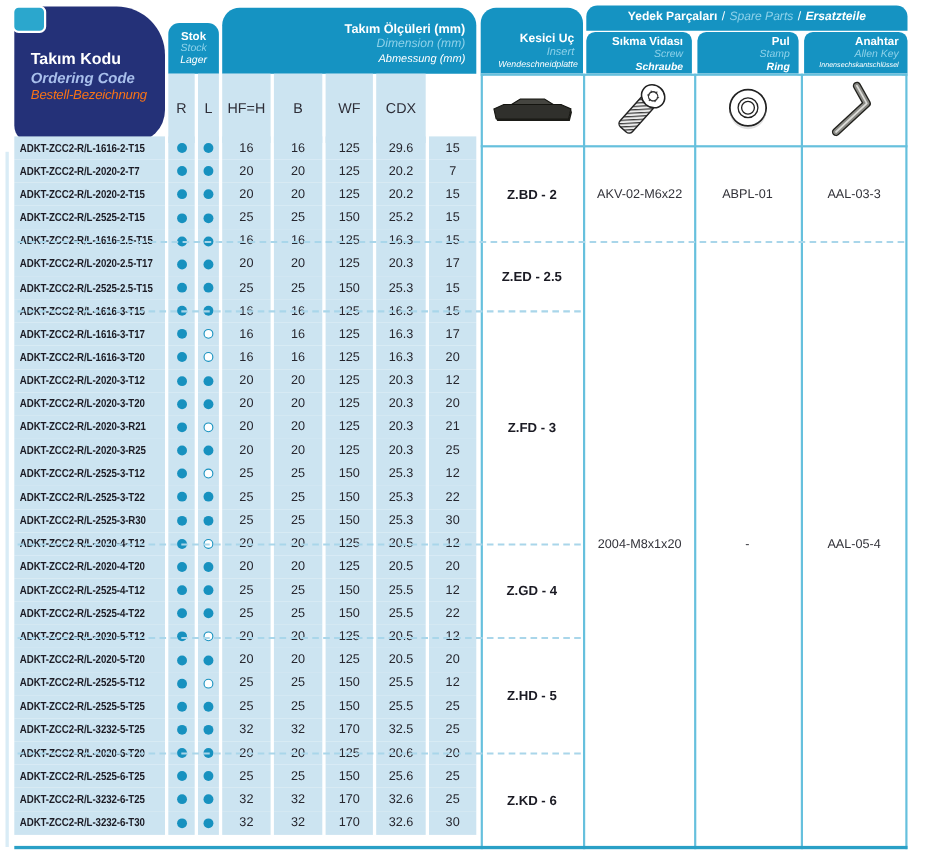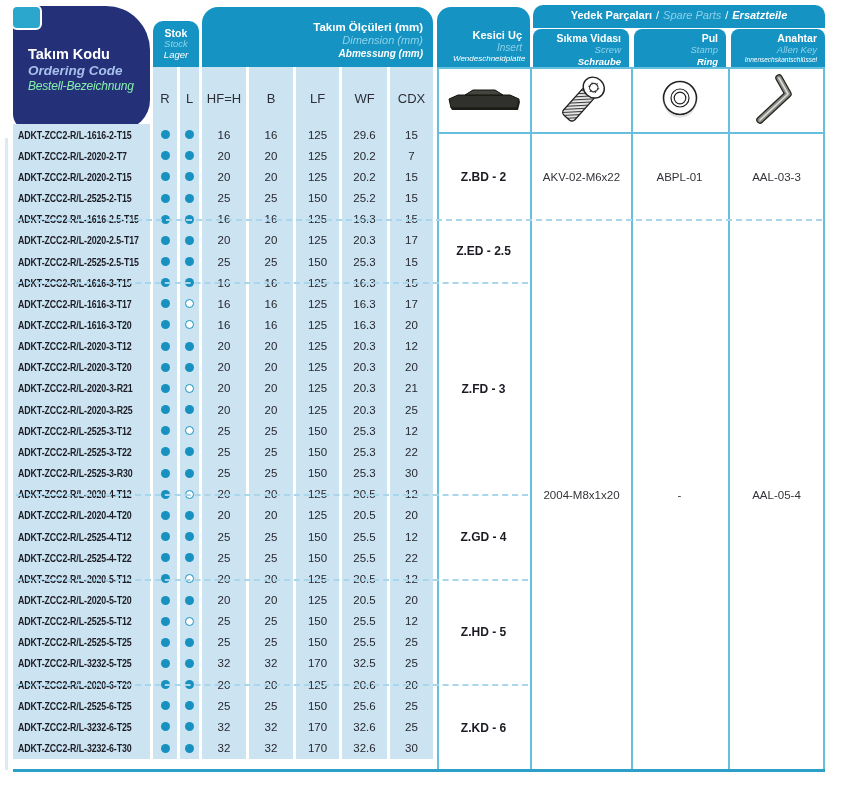--- a/index.html
+++ b/index.html
@@ -7,31 +7,31 @@
         font-family:"Liberation Sans",sans-serif;}
   
   .tealbox{position:absolute;background:#1593c2;color:#fff;box-sizing:border-box;}
   .chip{position:absolute;left:11px;top:5px;width:27px;height:21px;background:#2ba7cd;
         border:2px solid #fff;border-radius:6px;z-index:3;}
   .navy{position:absolute;left:13px;top:6px;width:137px;height:124px;background:#243178;
         border-radius:8px 44px 30px 16px;z-index:2;box-sizing:border-box;
         padding:40px 0 0 15px;color:#fff;}
   .navy .t1{font-size:14.5px;font-weight:bold;line-height:1.15;}
   .navy .t2{font-size:13.5px;font-weight:bold;font-style:italic;color:#a9c0ec;line-height:1.2;}
-  .navy .t3{font-size:12px;font-style:italic;color:#86efac;line-height:1.25;letter-spacing:-0.2px;}
+  .navy .t3{font-size:12px;font-style:italic;color:#f97316;line-height:1.25;letter-spacing:-0.2px;}
   .stokbox{left:153px;top:21px;width:46px;height:46px;border-radius:10px 10px 0 0;
            text-align:center;padding-top:6px;}
   .stokbox .h1{font-size:10.5px;font-weight:bold;line-height:1.15;}
   .stokbox .h2{font-size:9.5px;font-style:italic;color:#8ed2ea;line-height:1.15;}
   .stokbox .h3{font-size:9.5px;font-style:italic;line-height:1.15;}
   .olcubox{left:202px;top:7px;width:231px;height:60px;border-radius:16px 16px 0 0;
            text-align:right;padding:13px 10px 0 0;}
   .olcubox .h1{font-size:11.5px;font-weight:bold;line-height:1.25;}
   .olcubox .h2{font-size:11px;font-style:italic;color:#8ed2ea;line-height:1.2;}
-  .olcubox .h3{font-size:10px;font-style:italic;font-weight:bold;line-height:1.25;padding-left:16px;}
+  .olcubox .h3{font-size:10px;font-style:italic;font-weight:normal;line-height:1.25;padding-left:16px;}
   .kesicibox{left:437px;top:7px;width:93px;height:60px;border-radius:14px 14px 0 0;
              text-align:right;padding:22px 8px 0 16px;}
   .kesicibox .h1{font-size:11px;font-weight:bold;line-height:1.2;}
   .kesicibox .h2{font-size:10px;font-style:italic;color:#8ed2ea;line-height:1.15;}
   .kesicibox .h3{font-size:8px;font-style:italic;line-height:1.3;}
   .yedekband{left:533px;top:5px;width:292px;height:23px;border-radius:10px 10px 0 0;
              text-align:center;padding-top:4px;font-size:11px;}
   .yedekband .b{font-weight:bold;}
   .yedekband .i{font-style:italic;color:#8ed2ea;}
   .yedekband .bi{font-weight:bold;font-style:italic;}
@@ -122,21 +122,20 @@
     <div class="h1">Anahtar</div>
     <div class="h2">Allen Key</div>
     <div class="h3">Innensechskantschlüssel</div>
   </div>
 
   <div class="subhdr" id="subhdr">
       <div class="shcell">R</div>
       <div class="shcell">L</div>
       <div class="shcell">HF=H</div>
       <div class="shcell">B</div>
-      <div class="shcell">LF</div>
       <div class="shcell">WF</div>
       <div class="shcell">CDX</div>
     </div>
 
   <div class="rightbg"></div>
   <div class="vline" style="left:437px"></div>
   <div class="vline" style="left:530px"></div>
   <div class="vline" style="left:631px"></div>
   <div class="vline" style="left:728px"></div>
   <div class="vline" style="left:823px"></div>

